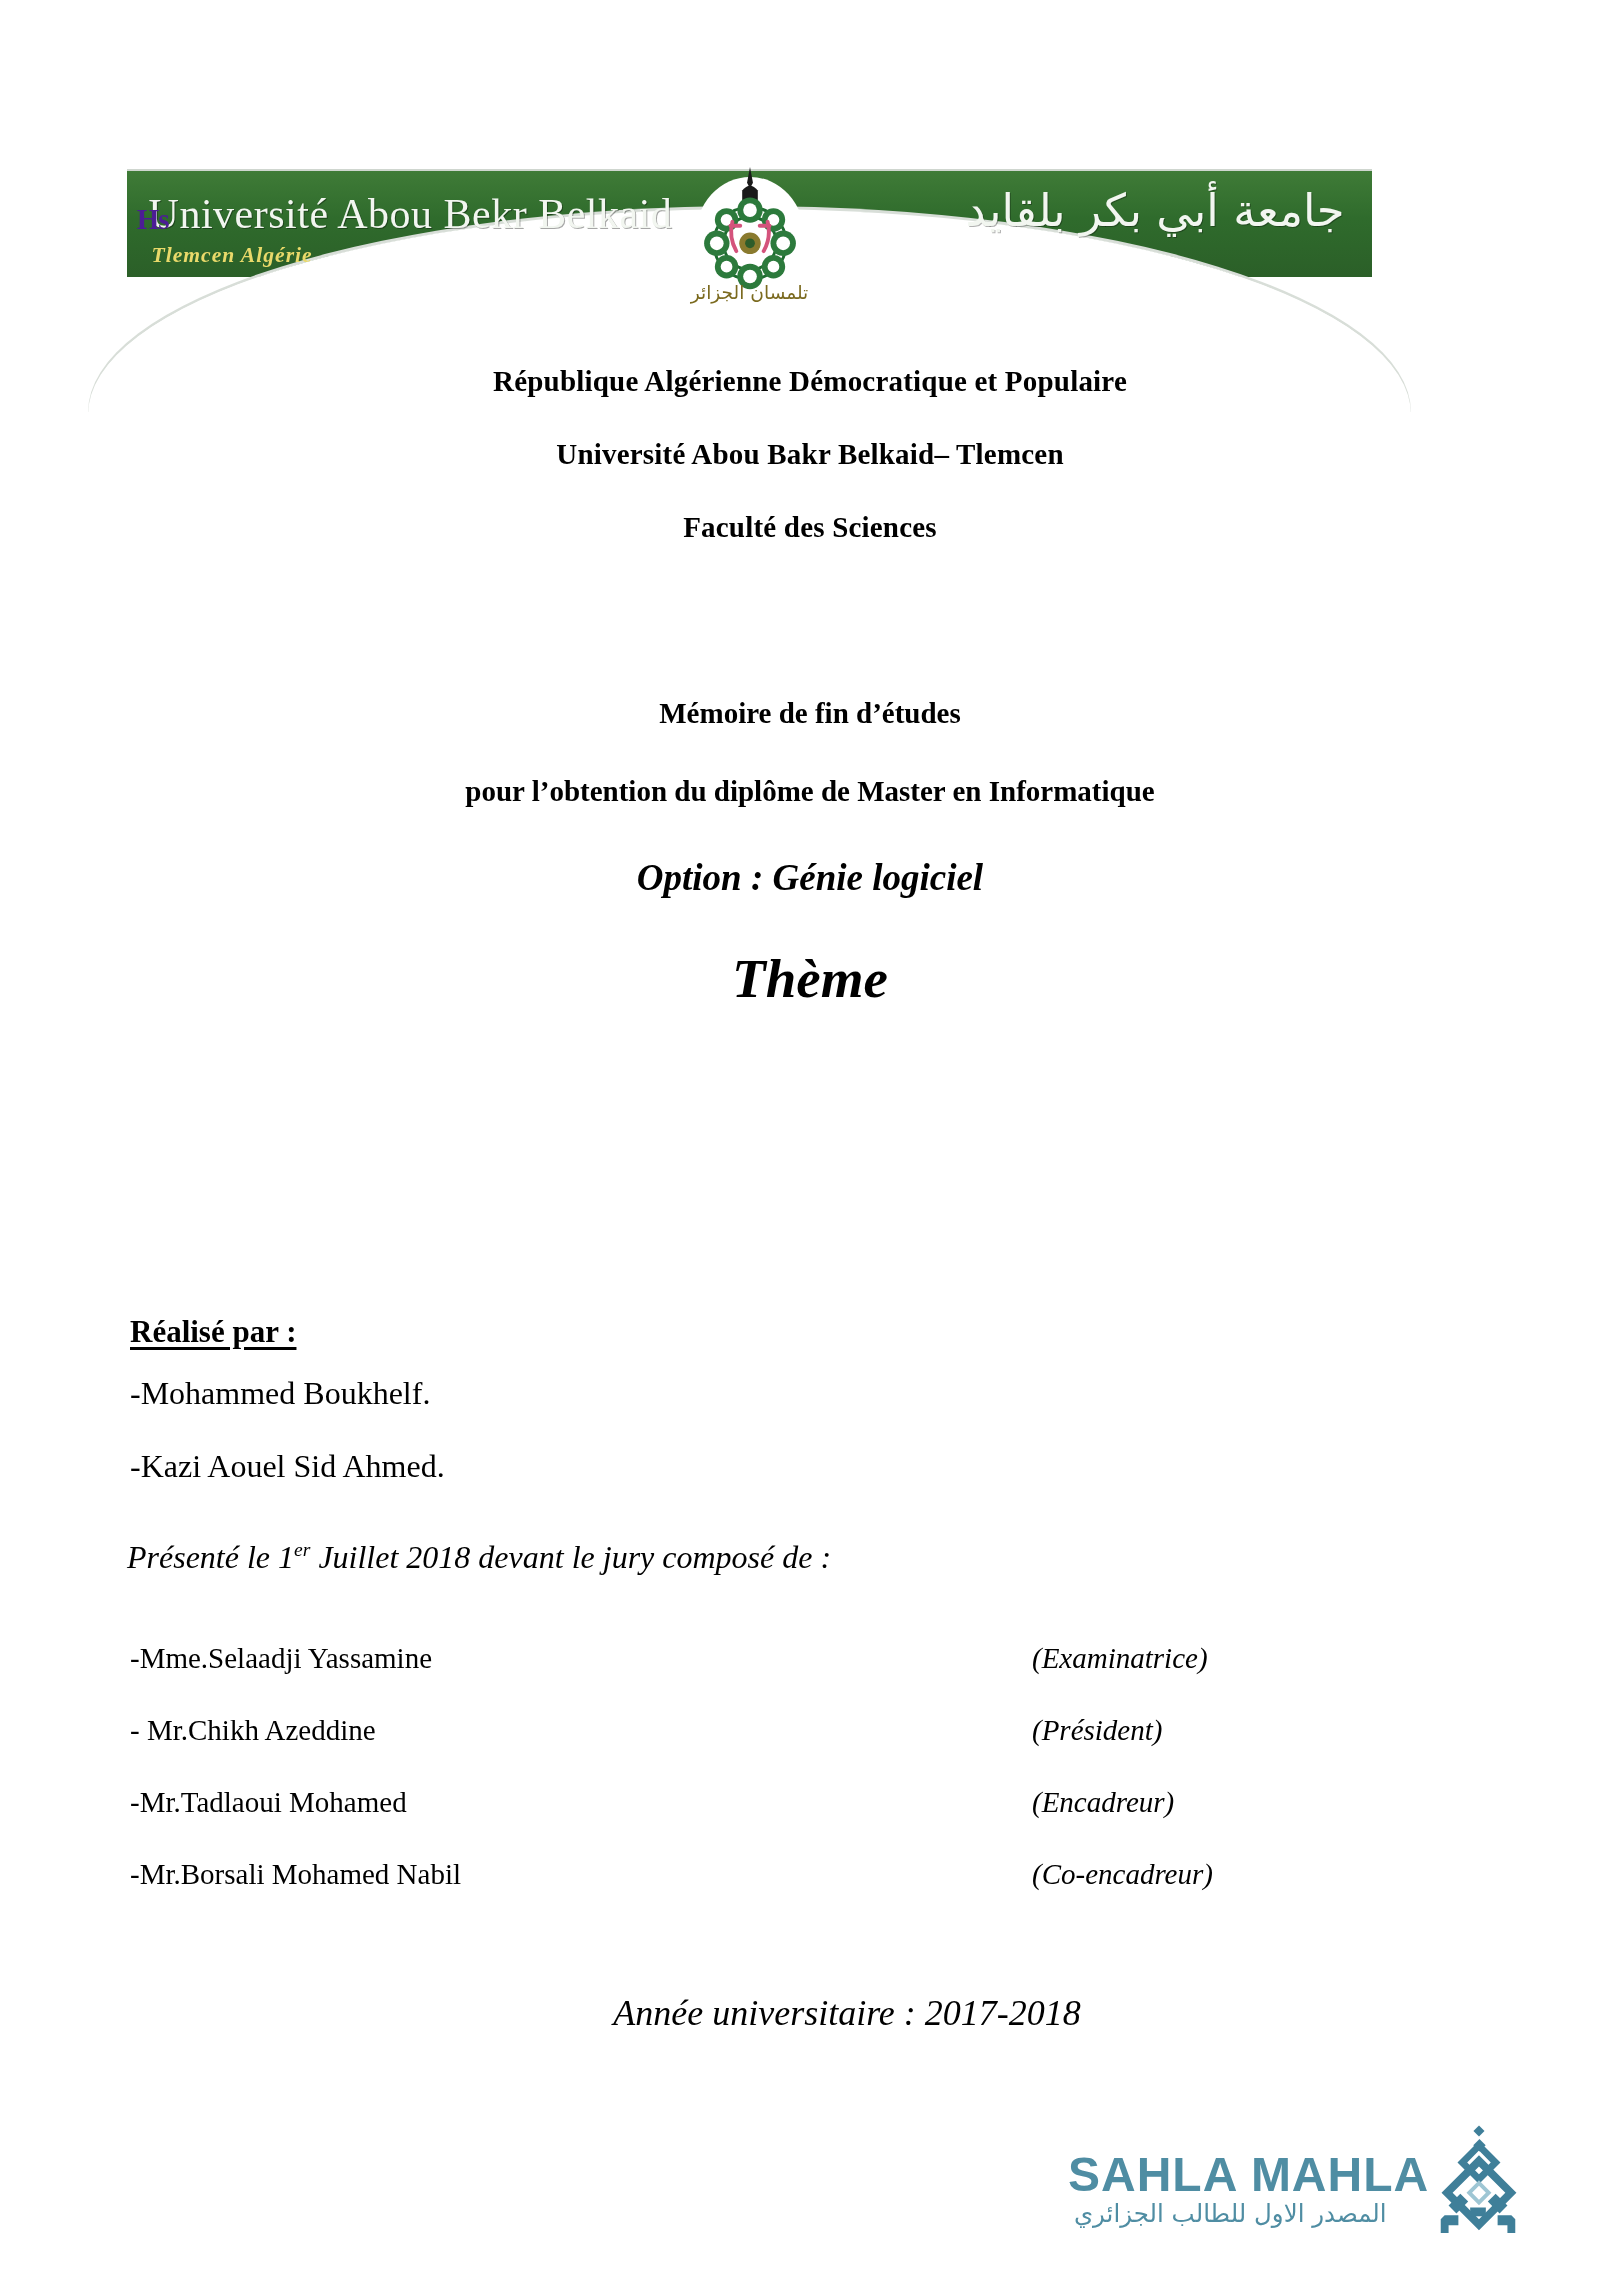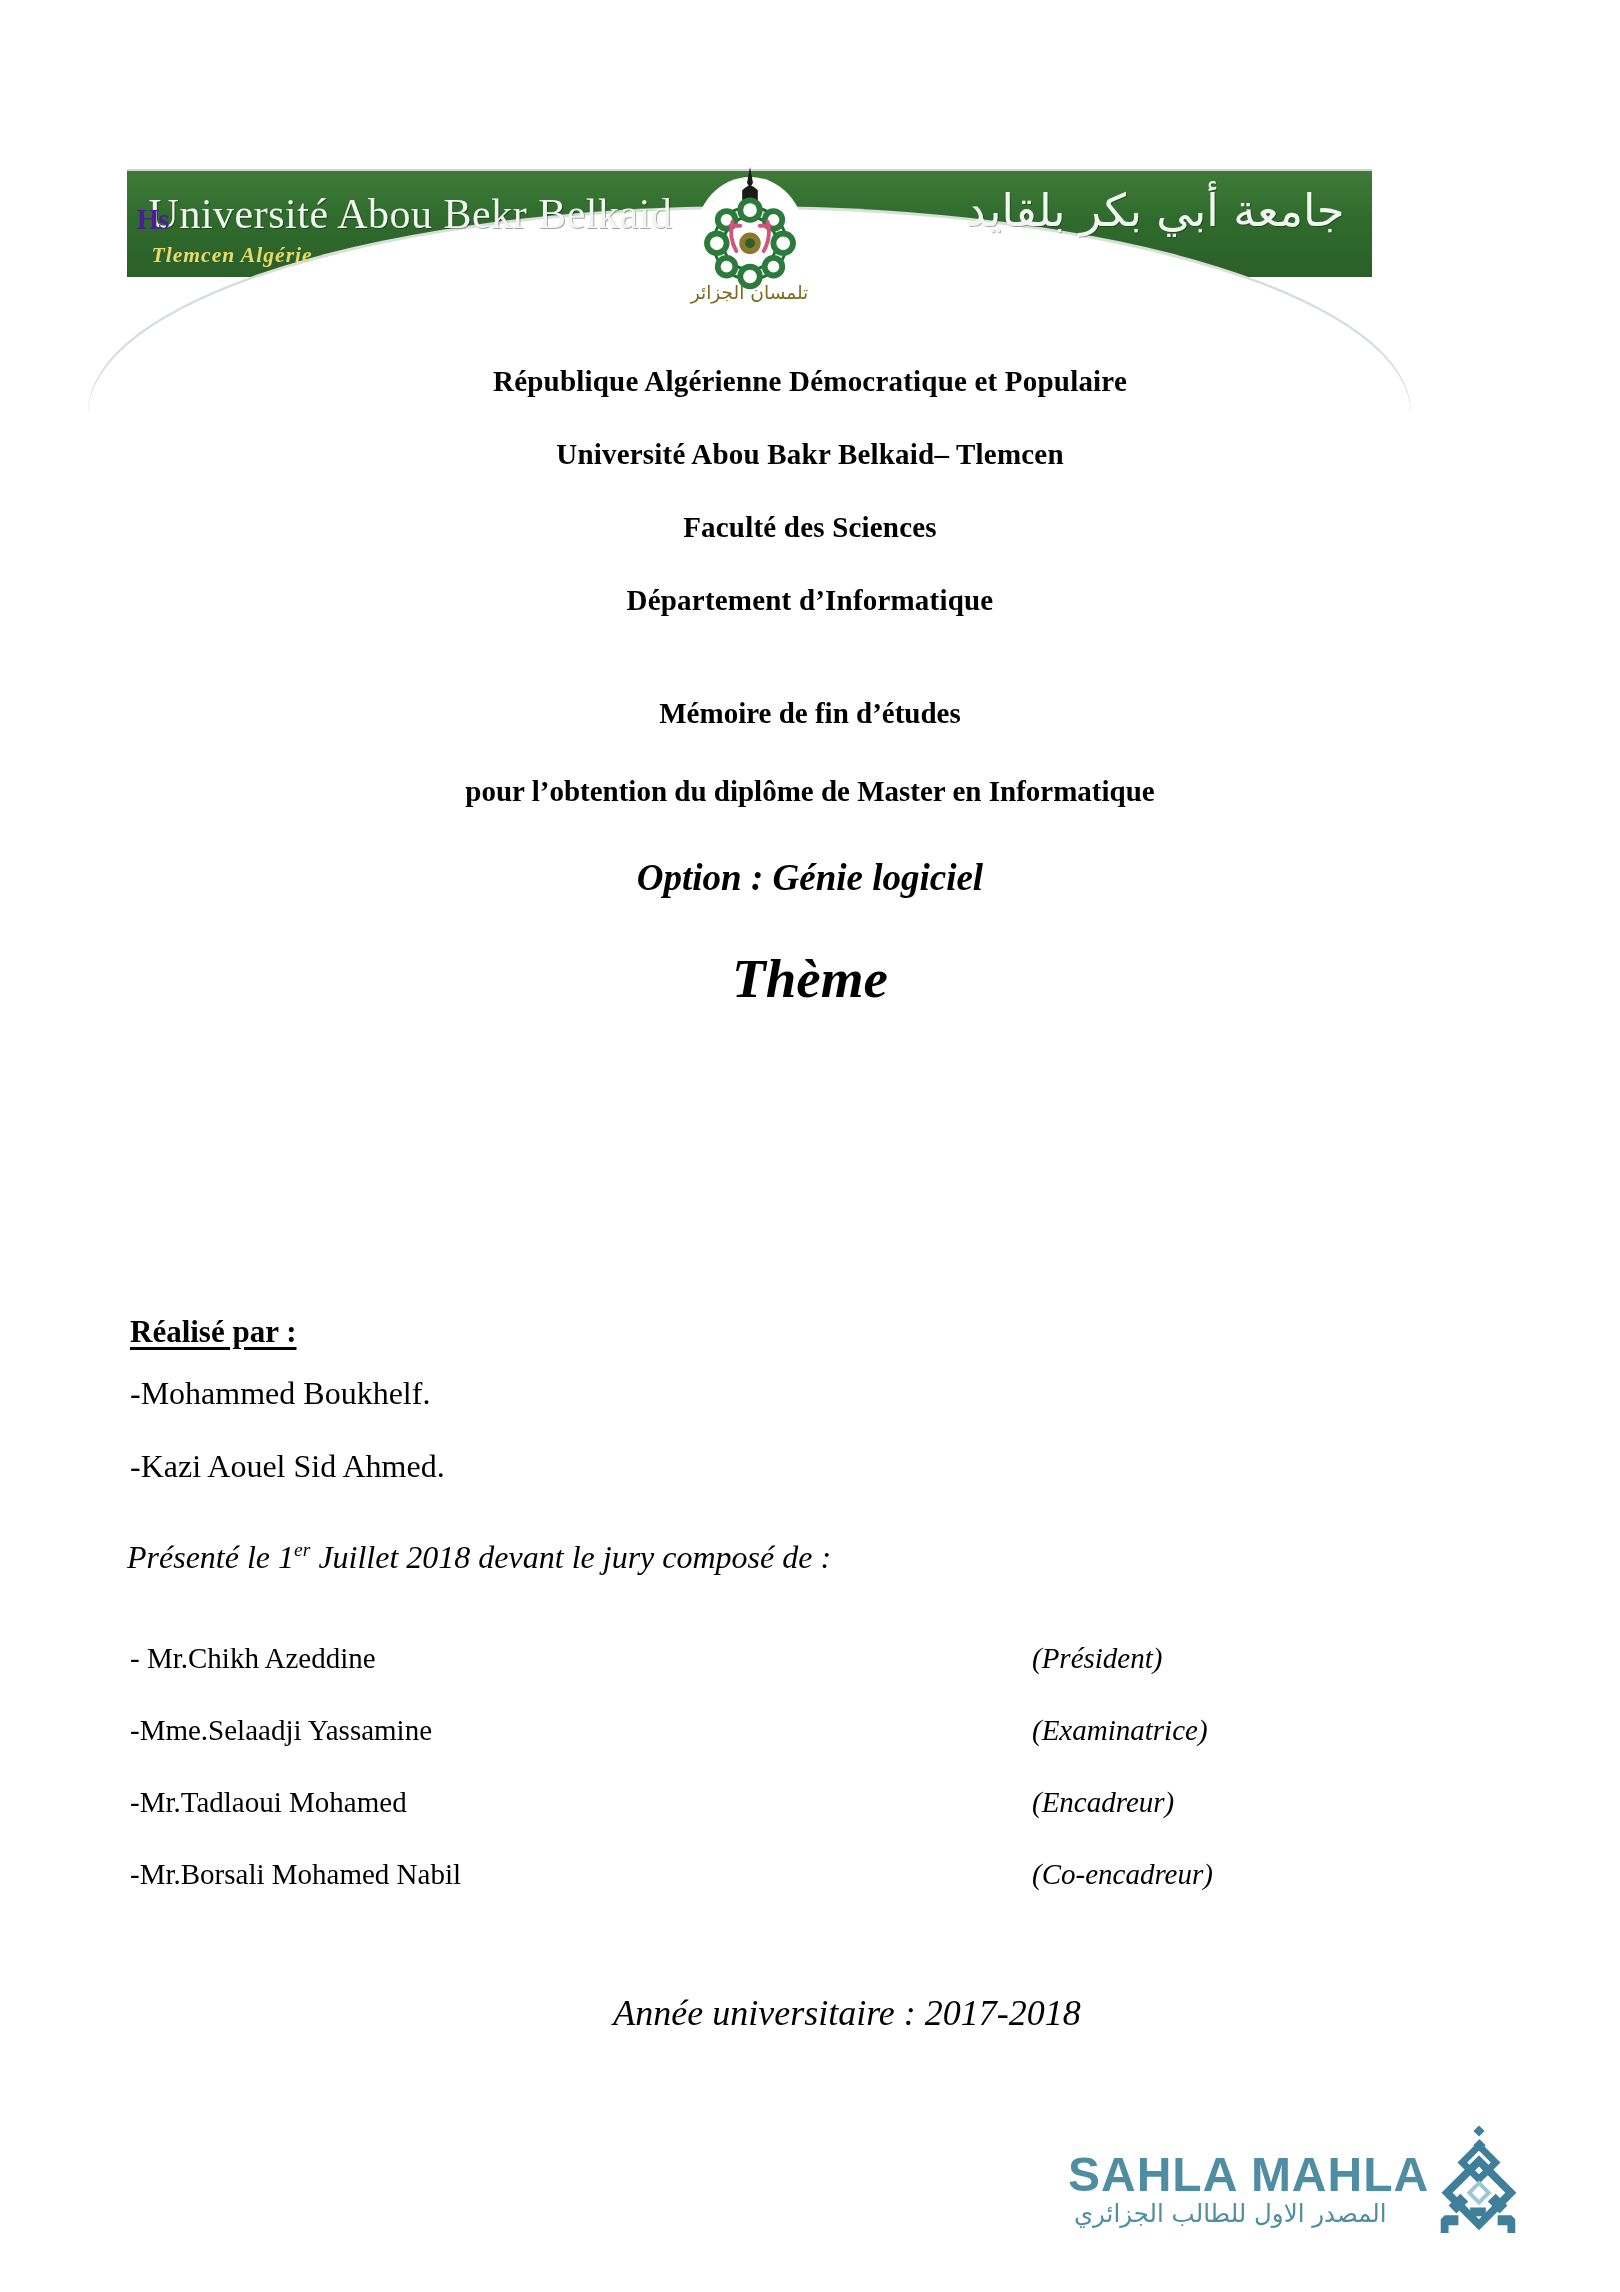--- a/index.html
+++ b/index.html
@@ -338,21 +338,20 @@
       <circle cx="64" cy="84" r="5" fill="#2e5c2a"></circle>
     </svg>
 
     <span class="banner-ar2">تلمسان الجزائر</span>
   </div>
 
   <div class="hdr-block">
     <div class="hdr-line">République Algérienne Démocratique et Populaire</div>
     <div class="hdr-line">Université Abou Bakr Belkaid– Tlemcen</div>
     <div class="hdr-line">Faculté des Sciences</div>
-    <div class="hdr-line">Département d’Informatique</div>
   </div>
 
   <div class="mid-block">
     <div class="mid-line">Mémoire de fin d’études</div>
     <div class="mid-line">pour l’obtention du diplôme de Master en Informatique</div>
     <div class="option-line">Option : Génie logiciel</div>
     <div class="theme-line">Thème</div>
   </div>
 
 
@@ -361,26 +360,26 @@
     <div class="author-item">-Mohammed Boukhelf.</div>
     <div class="author-item">-Kazi Aouel Sid Ahmed.</div>
   </div>
 
   <div class="presented">
     <span>Présenté le 1</span><sup>er</sup><span> Juillet 2018 devant le jury composé de :</span>
   </div>
 
   <div class="jury">
     <div class="jury-row">
+      <span class="jury-name">-Mme.Selaadji Yassamine</span>
+      <span class="jury-role">(Examinatrice)</span>
+    </div>
+    <div class="jury-row">
       <span class="jury-name">- Mr.Chikh Azeddine</span>
       <span class="jury-role">(Président)</span>
-    </div>
-    <div class="jury-row">
-      <span class="jury-name">-Mme.Selaadji Yassamine</span>
-      <span class="jury-role">(Examinatrice)</span>
     </div>
     <div class="jury-row">
       <span class="jury-name">-Mr.Tadlaoui Mohamed</span>
       <span class="jury-role">(Encadreur)</span>
     </div>
     <div class="jury-row">
       <span class="jury-name">-Mr.Borsali Mohamed Nabil</span>
       <span class="jury-role">(Co-encadreur)</span>
     </div>
   </div>

